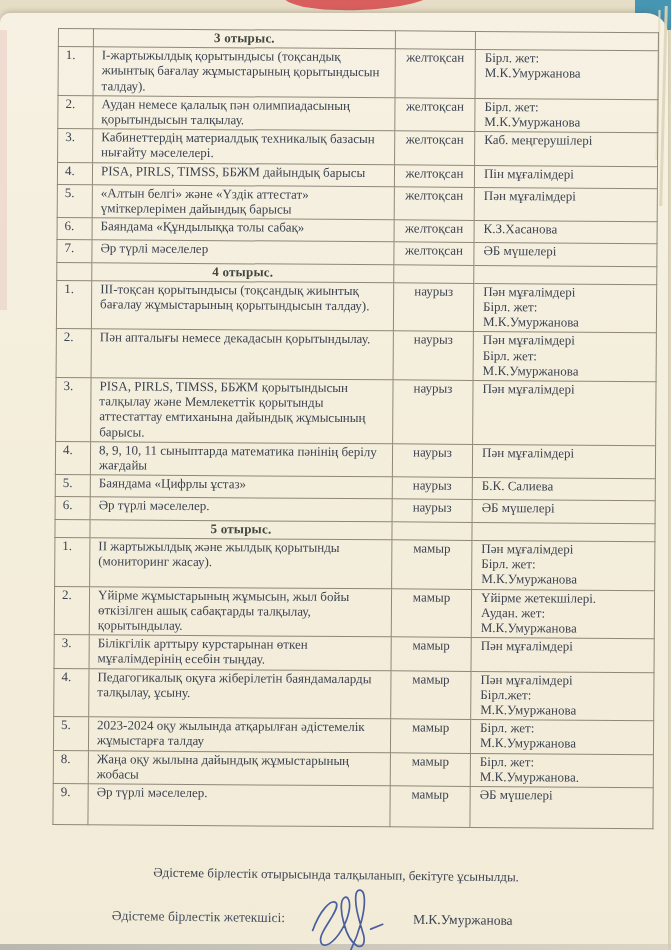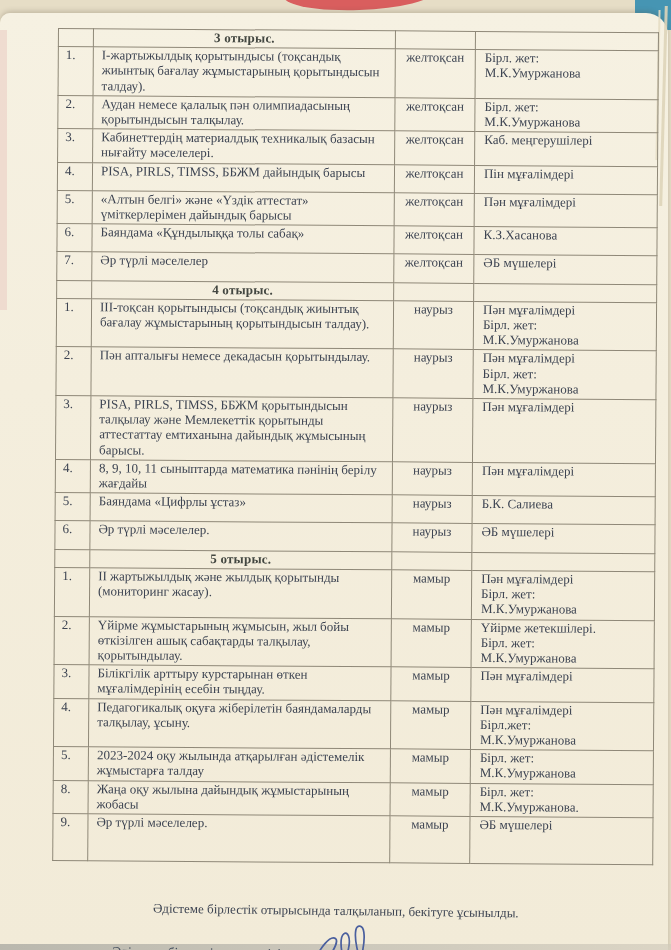--- a/index.html
+++ b/index.html
@@ -55,21 +55,21 @@
   .doc-table td{
     border:1px solid #8f8878;vertical-align:top;
     padding:0 6px 2px 8px;
     overflow:hidden;
   }
   .doc-table .col-num{width:35px;}
   .doc-table .col-topic{width:302px;}
   .doc-table .col-month{width:80px;}
   .doc-table .col-resp{width:183px;}
   .doc-table td.c-num{padding-left:7px;}
-  .doc-table td.c-month{text-align:center;padding:0 2px 12px;}
+  .doc-table td.c-month{text-align:center;padding:0 2px 6px;}
   .doc-table td.c-resp{white-space:pre-line;padding-left:9px;}
   .doc-table tr.section-row td{padding:0 0 2px;}
   .doc-table td.sec-title{
     text-align:center;font-weight:bold;letter-spacing:.2px;color:#434741;
   }
   .doc-table tbody tr:last-child td{height:34px;}
   .footer-note{
     margin-top:40px;width:100%;text-align:center;font-size:13px;
     transform:translateX(-16px) rotate(.35deg);color:#3d4452;
   }
@@ -209,21 +209,21 @@
           <td class="c-month">мамыр</td>
           <td class="c-resp">Пән мұғалімдері
 Бірл. жет:
 М.К.Умуржанова</td>
         </tr>
         <tr>
           <td class="c-num">2.</td>
           <td class="c-topic">Үйірме жұмыстарының жұмысын, жыл бойы өткізілген ашық сабақтарды талқылау, қорытындылау.</td>
           <td class="c-month">мамыр</td>
           <td class="c-resp">Үйірме жетекшілері.
-Бірл. жет:
+Аудан. жет:
 М.К.Умуржанова</td>
         </tr>
         <tr>
           <td class="c-num">3.</td>
           <td class="c-topic">Білікгілік арттыру курстарынан өткен мұғалімдерінің есебін тыңдау.</td>
           <td class="c-month">мамыр</td>
           <td class="c-resp">Пән мұғалімдері</td>
         </tr>
         <tr>
           <td class="c-num">4.</td>

